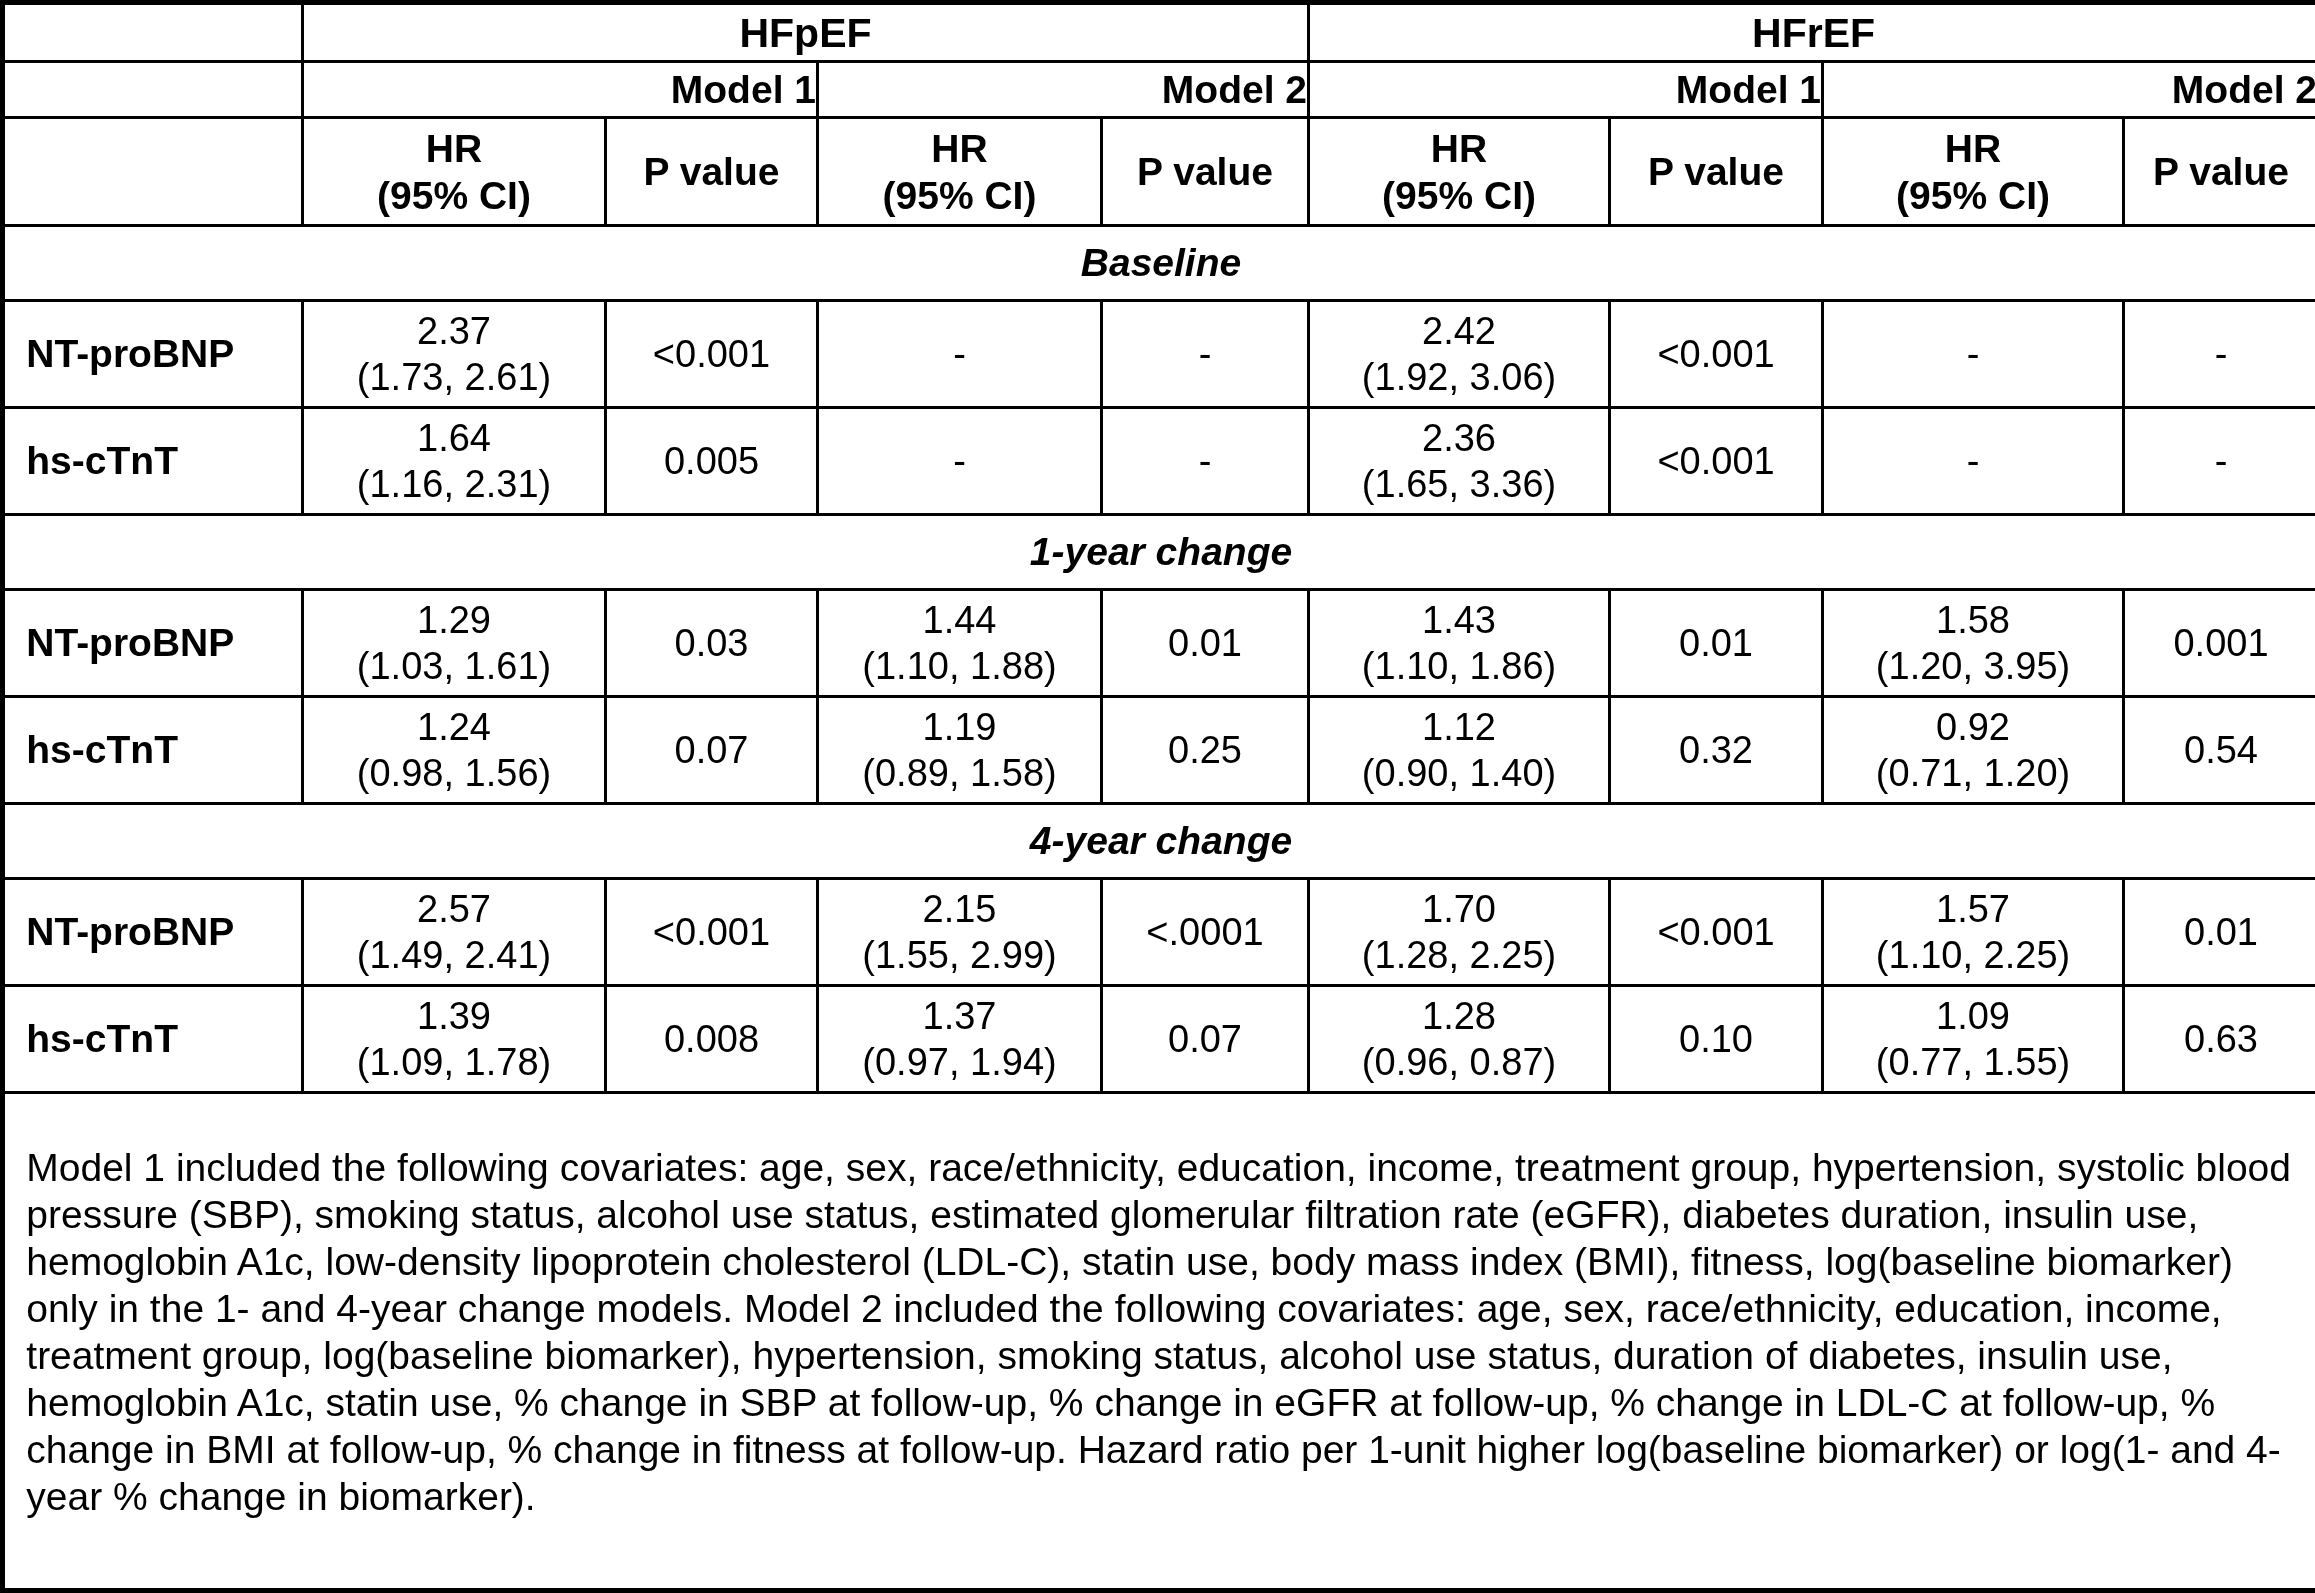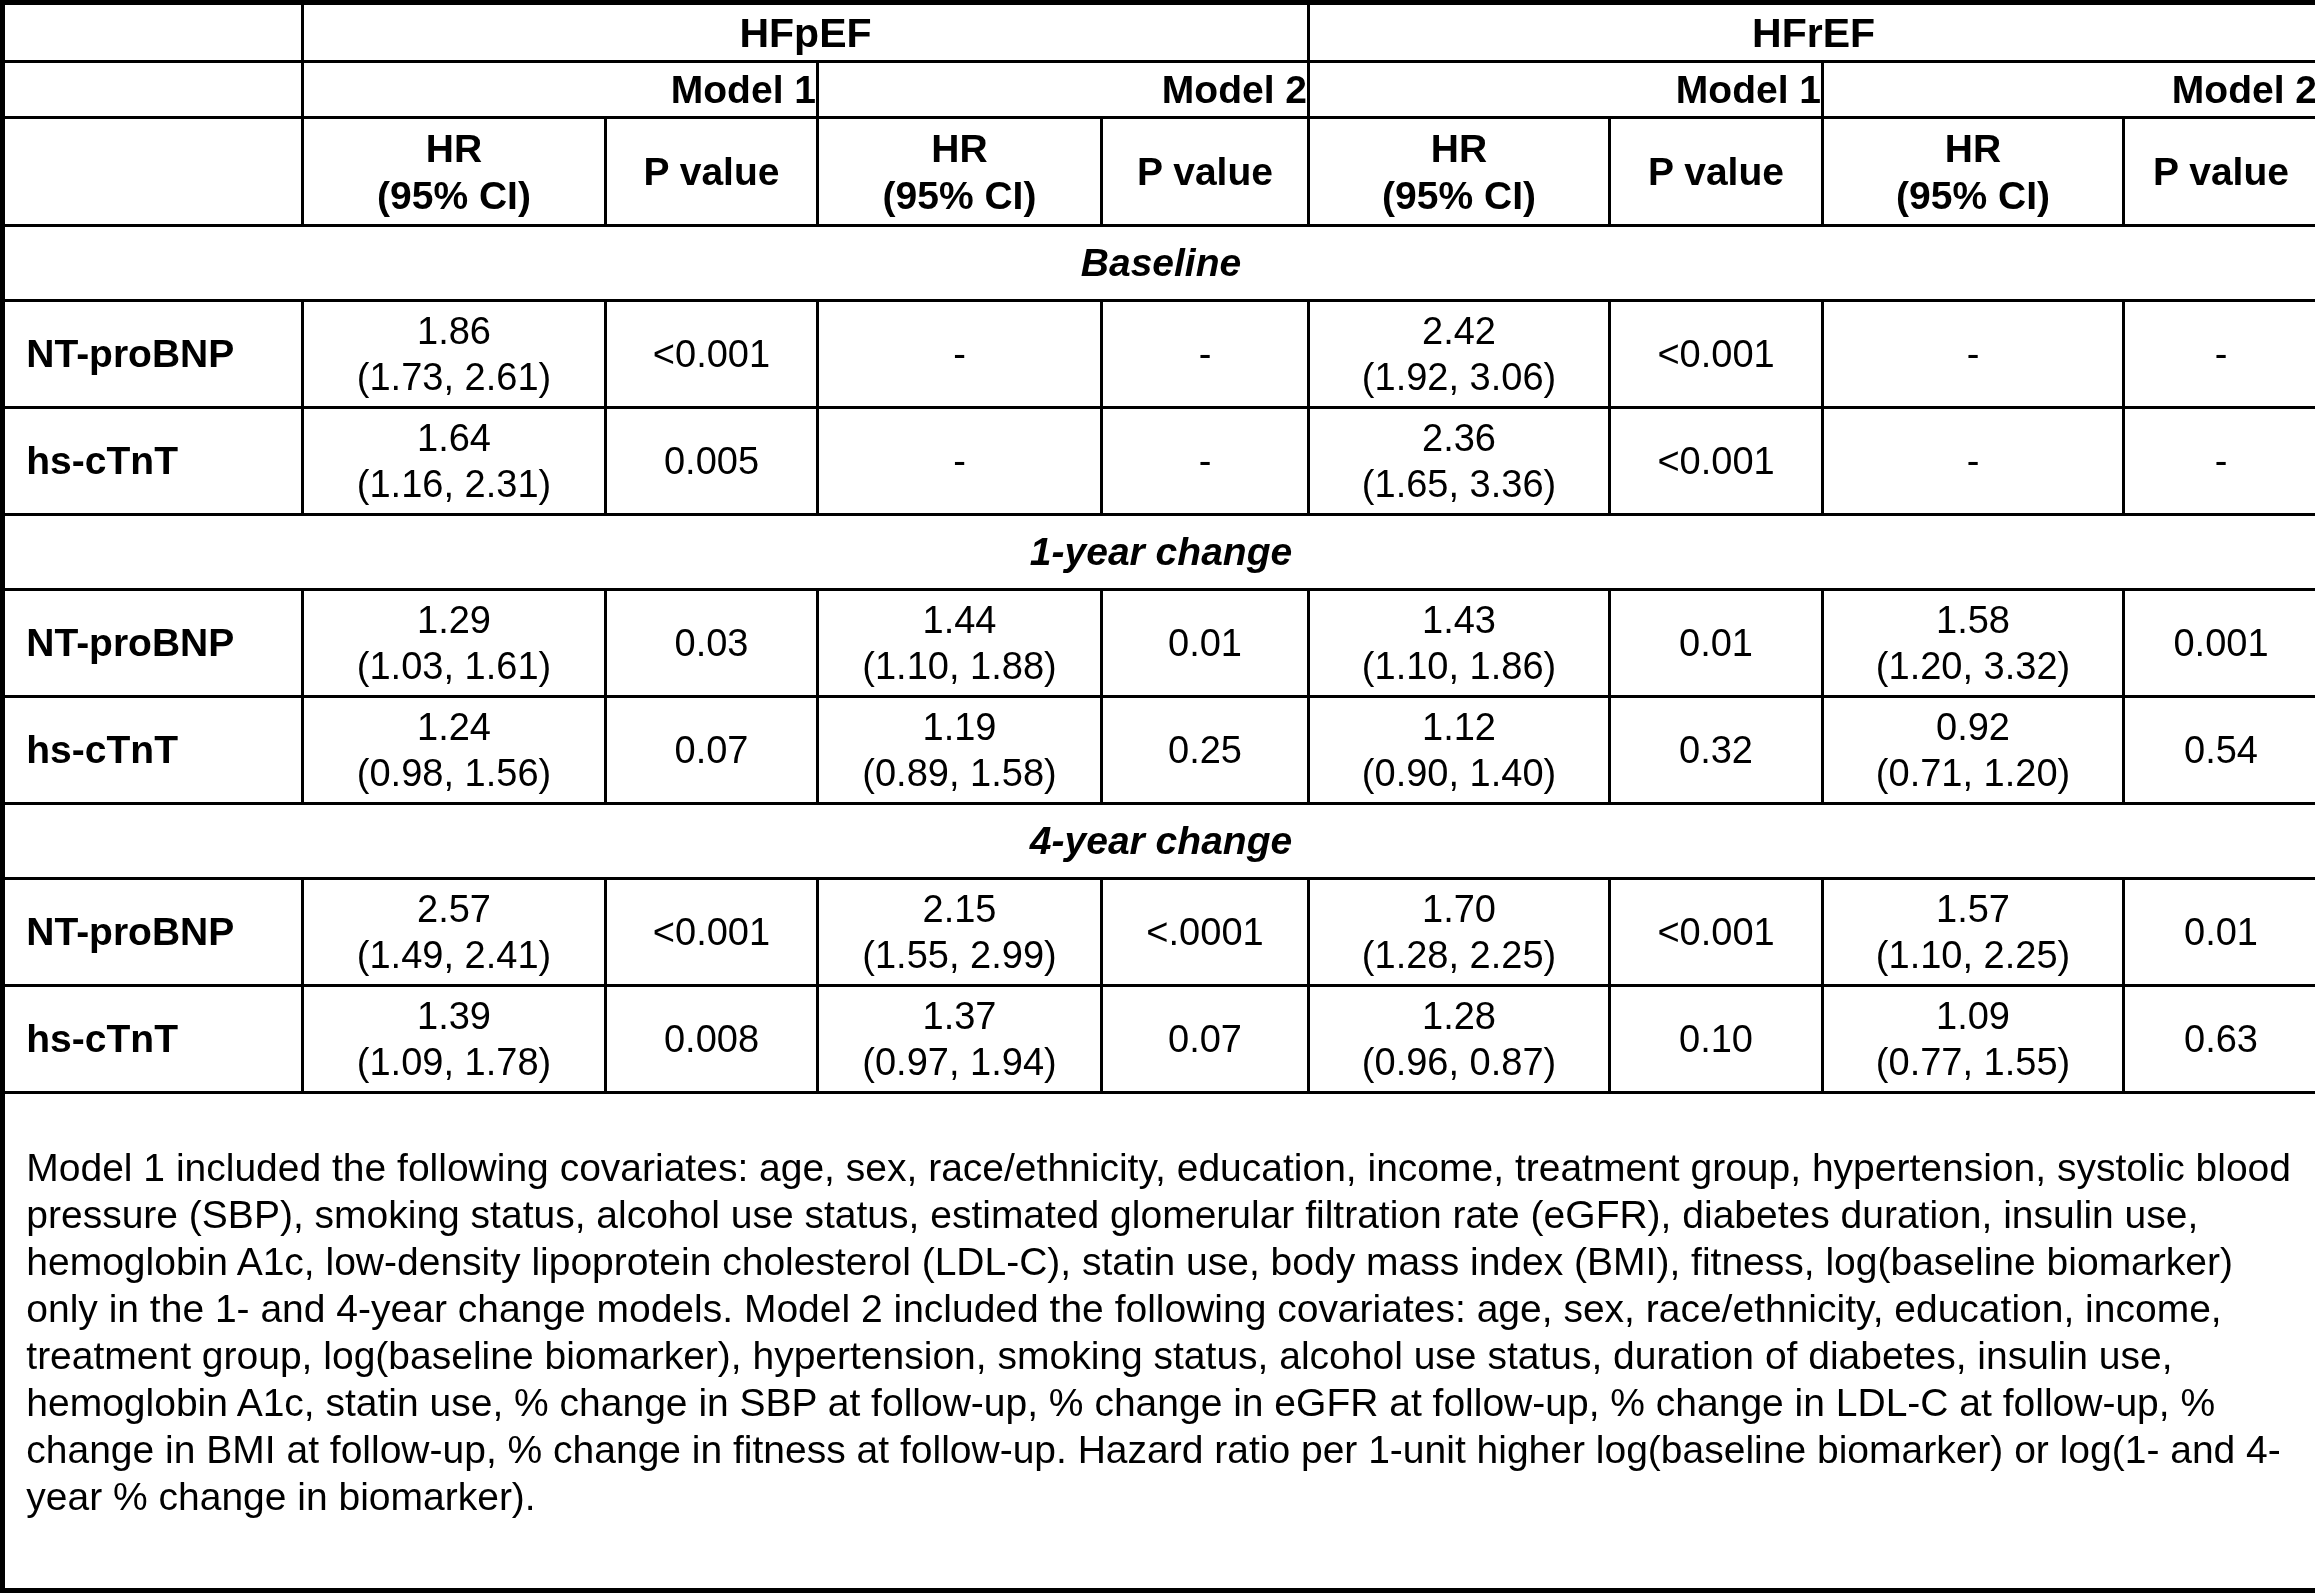--- a/index.html
+++ b/index.html
@@ -82,21 +82,21 @@
           </td>
       <td>P value</td>
     </tr>
 
     <tr class="section">
       <td colspan="9">Baseline</td>
     </tr>
     <tr class="data">
       <td class="rowlabel">NT-proBNP</td>
       <td>
-            <div class="l1">1.86</div>
+            <div class="l1">2.37</div>
             <div class="l2">(1.73, 2.61)</div>
           </td>
       <td>
             <div class="l1">&lt;0.001</div>
           </td>
       <td>
             <div class="l1">-</div>
           </td>
       <td>
             <div class="l1">-</div>
@@ -166,21 +166,21 @@
           </td>
       <td>
             <div class="l1">1.43</div>
             <div class="l2">(1.10, 1.86)</div>
           </td>
       <td>
             <div class="l1">0.01</div>
           </td>
       <td>
             <div class="l1">1.58</div>
-            <div class="l2">(1.20, 3.32)</div>
+            <div class="l2">(1.20, 3.95)</div>
           </td>
       <td>
             <div class="l1">0.001</div>
           </td>
     </tr>
     <tr class="data">
       <td class="rowlabel">hs-cTnT</td>
       <td>
             <div class="l1">1.24</div>
             <div class="l2">(0.98, 1.56)</div>

